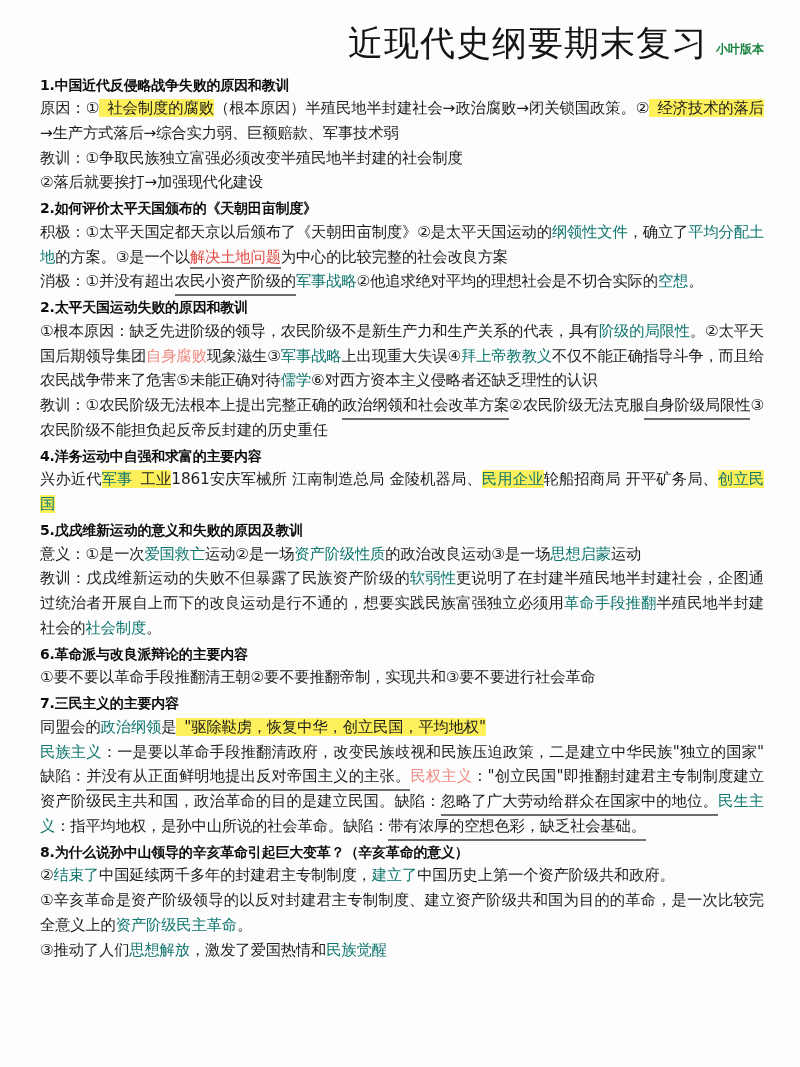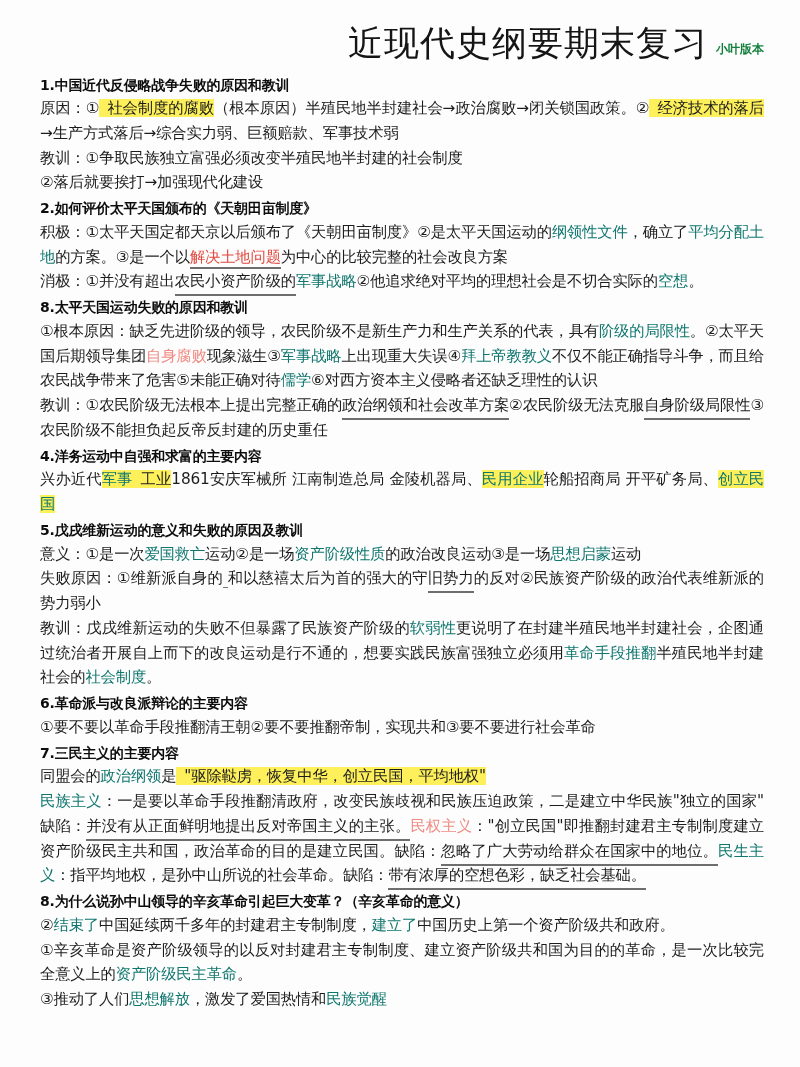--- a/index.html
+++ b/index.html
@@ -94,34 +94,33 @@
     <div class="para tight">②落后就要挨打→加强现代化建设</div>
   </div>
 
   <div class="section">
     <div class="sec-head">2.如何评价太平天国颁布的《天朝田亩制度》</div>
     <div class="para">积极：①太平天国定都天京以后颁布了《天朝田亩制度》②是太平天国运动的<span class="red">纲领性文件</span>，确立了<span class="red">平均分配土地</span>的方案。③是一个以<span class="ul-r">解决土地问题</span>为中心的比较完整的社会改良方案</div>
     <div class="para">消极：①并没有超出<span class="ul">农民小资产阶级的</span><span class="red">军事战略</span>②他追求绝对平均的理想社会是不切合实际的<span class="red">空想</span>。</div>
   </div>
 
   <div class="section">
-    <div class="sec-head">8.太平天国运动失败的原因和教训</div>
+    <div class="sec-head">2.太平天国运动失败的原因和教训</div>
     <div class="para">①根本原因：缺乏先进阶级的领导，农民阶级不是新生产力和生产关系的代表，具有<span class="red">阶级的局限性</span>。②太平天国后期领导集团<span class="red-l">自身腐败</span>现象滋生③<span class="red">军事战略</span>上出现重大失误④<span class="red">拜上帝教教义</span>不仅不能正确指导斗争，而且给农民战争带来了危害⑤未能正确对待<span class="red">儒学</span>⑥对西方资本主义侵略者还缺乏理性的认识</div>
     <div class="para">教训：①农民阶级无法根本上提出完整正确的<span class="ul">政治纲领和社会改革方案</span>②农民阶级无法克服<span class="ul">自身阶级局限性</span>③农民阶级不能担负起反帝反封建的历史重任</div>
   </div>
 
   <div class="section">
     <div class="sec-head">4.洋务运动中自强和求富的主要内容</div>
     <div class="para">兴办近代<span class="hl2">军事</span><span class="hl">工业</span>1861安庆军械所 江南制造总局 金陵机器局、<span class="hl2">民用企业</span>轮船招商局 开平矿务局、<span class="hl2">创立民国</span></div>
   </div>
 
   <div class="section">
     <div class="sec-head">5.戊戌维新运动的意义和失败的原因及教训</div>
     <div class="para">意义：①是一次<span class="red">爱国救亡</span>运动②是一场<span class="red">资产阶级性质</span>的政治改良运动③是一场<span class="red">思想启蒙</span>运动</div>
-    <div class="para">失败原因：①维新派自身的<span class="thin-ul">&nbsp;</span>和以慈禧太后为首的强大的守<span class="ul">旧势力</span>的反对②民族资产阶级的政治代表维新派的势力弱小</div>
     <div class="para">教训：戊戌维新运动的失败不但暴露了民族资产阶级的<span class="red">软弱性</span>更说明了在封建半殖民地半封建社会，企图通过统治者开展自上而下的改良运动是行不通的，想要实践民族富强独立必须用<span class="red">革命手段推翻</span>半殖民地半封建社会的<span class="red">社会制度</span>。</div>
   </div>
 
   <div class="section">
     <div class="sec-head">6.革命派与改良派辩论的主要内容</div>
     <div class="para tight">①要不要以革命手段推翻清王朝②要不要推翻帝制，实现共和③要不要进行社会革命</div>
   </div>
 
   <div class="section">
     <div class="sec-head">7.三民主义的主要内容</div>

